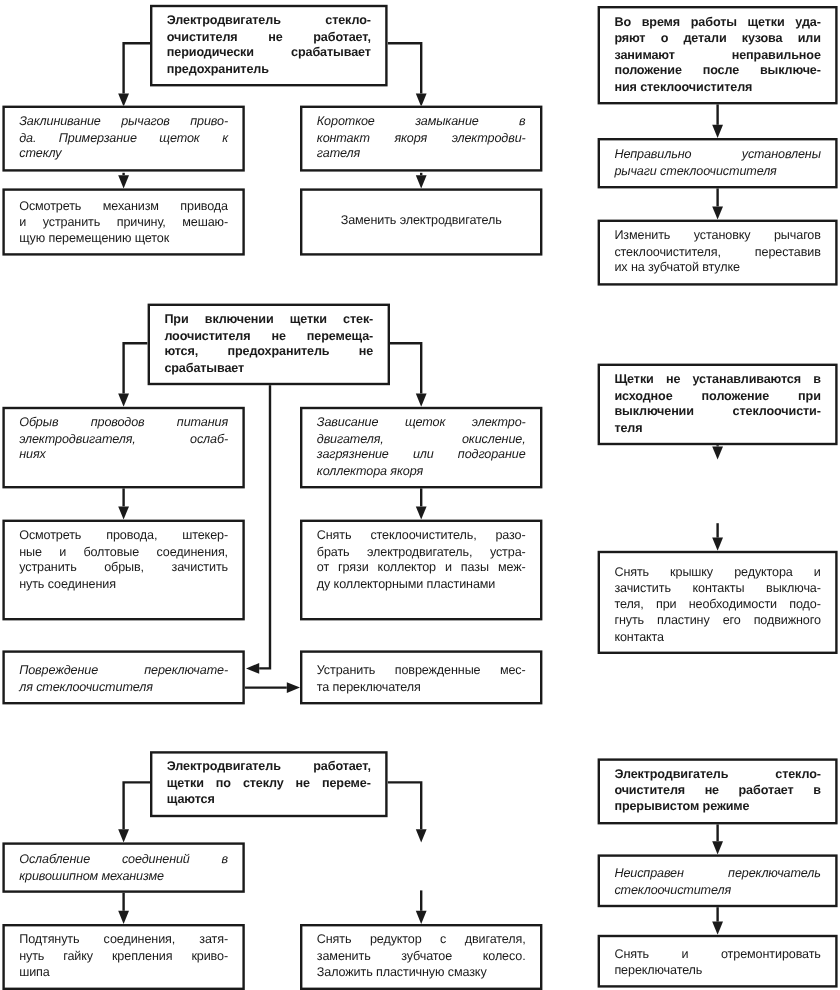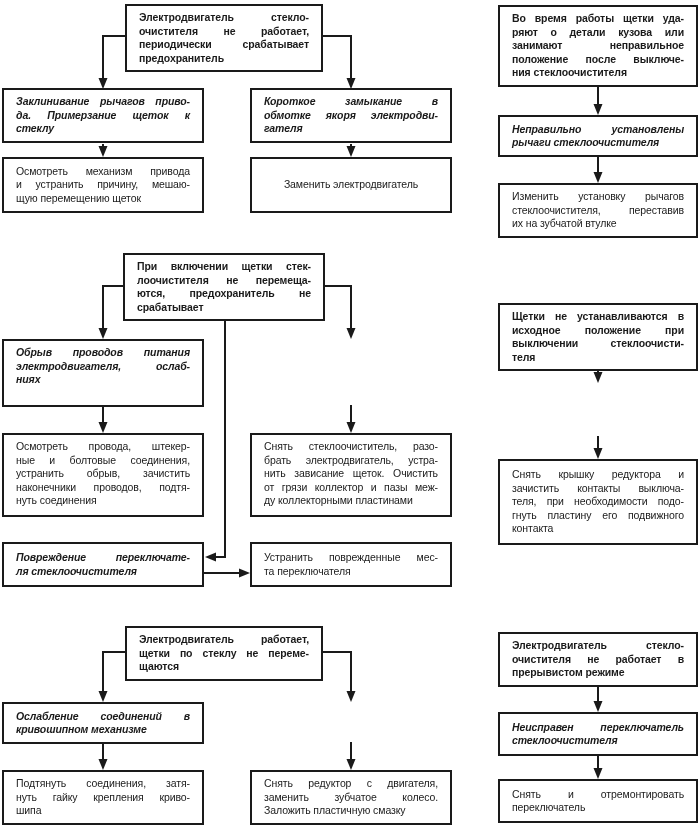--- a/index.html
+++ b/index.html
@@ -9,22 +9,22 @@
   }
   .connectors{position:absolute;left:0;top:0;width:700px;height:825px;}
   .connectors path{stroke:#1a1a1a;stroke-width:2;fill:none;}
   .connectors polygon{fill:#1a1a1a;stroke:none;}
   .box{
     position:absolute;box-sizing:border-box;background:#ffffff;
     border:2px solid #1a1a1a;padding:5px 12px;
     font-size:10.5px;line-height:13.5px;letter-spacing:-0.1px;
   }
   .symptom{font-weight:bold;}
-  .cause{font-weight:bold;font-style:italic;}
-  .vcenter{display:flex;flex-direction:column;justify-content:center;}
+  .cause{font-weight:normal;font-style:italic;}
+  .vcenter{display:flex;flex-direction:column;justify-content:flex-end;}
   .hcenter{display:flex;align-items:center;justify-content:center;text-align:center;}
   .jline{white-space:nowrap;text-align:justify;text-align-last:justify;}
   .jline.last{text-align-last:left;}
 </style>
 </head>
 <body>
 
 <div class="canvas">
 
   <svg class="connectors" viewBox="0 0 700 825">
@@ -94,21 +94,21 @@
       <div class="jline">периодически срабатывает</div>
       <div class="jline last">предохранитель</div>
     </div>
   <div class="box cause" style="left:2px;top:88px;width:202px;min-height:52px">
       <div class="jline">Заклинивание рычагов приво-</div>
       <div class="jline">да. Примерзание щеток к</div>
       <div class="jline last">стеклу</div>
     </div>
   <div class="box cause" style="left:250px;top:88px;width:202px;min-height:52px">
       <div class="jline">Короткое замыкание в</div>
-      <div class="jline">обмотке якоря электродви-</div>
+      <div class="jline">контакт якоря электродви-</div>
       <div class="jline last">гателя</div>
     </div>
   <div class="box vcenter" style="left:2px;top:157px;width:202px;min-height:56px">
       <div class="jline">Осмотреть механизм привода</div>
       <div class="jline">и устранить причину, мешаю-</div>
       <div class="jline last">щую перемещению щеток</div>
     </div>
   <div class="box hcenter" style="left:250px;top:157px;width:202px;min-height:56px">Заменить электродвигатель</div>
 
   <div class="box symptom vcenter" style="left:498px;top:5px;width:200px;min-height:82px">
@@ -132,31 +132,35 @@
       <div class="jline">При включении щетки стек-</div>
       <div class="jline">лоочистителя не перемеща-</div>
       <div class="jline">ются, предохранитель не</div>
       <div class="jline last">срабатывает</div>
     </div>
   <div class="box cause" style="left:2px;top:339px;width:202px;min-height:68px">
       <div class="jline">Обрыв проводов питания</div>
       <div class="jline">электродвигателя, ослаб-</div>
       <div class="jline last">ниях</div>
     </div>
+  <div class="box cause" style="left:250px;top:339px;width:202px;min-height:68px">
+      <div class="jline">Зависание щеток электро-</div>
+      <div class="jline">двигателя, окисление,</div>
+      <div class="jline">загрязнение или подгорание</div>
+      <div class="jline last">коллектора якоря</div>
+    </div>
   <div class="box" style="left:2px;top:433px;width:202px;min-height:84px">
       <div class="jline">Осмотреть провода, штекер-</div>
       <div class="jline">ные и болтовые соединения,</div>
       <div class="jline">устранить обрыв, зачистить</div>
-      <div class="jline">наконечники проводов, подтя-</div>
       <div class="jline last">нуть соединения</div>
     </div>
   <div class="box" style="left:250px;top:433px;width:202px;min-height:84px">
       <div class="jline">Снять стеклоочиститель, разо-</div>
       <div class="jline">брать электродвигатель, устра-</div>
-      <div class="jline">нить зависание щеток. Очистить</div>
       <div class="jline">от грязи коллектор и пазы меж-</div>
       <div class="jline last">ду коллекторными пластинами</div>
     </div>
   <div class="box cause vcenter" style="left:2px;top:542px;width:202px;min-height:45px">
       <div class="jline">Повреждение переключате-</div>
       <div class="jline last">ля стеклоочистителя</div>
     </div>
   <div class="box vcenter" style="left:250px;top:542px;width:202px;min-height:45px">
       <div class="jline">Устранить поврежденные мес-</div>
       <div class="jline last">та переключателя</div>

